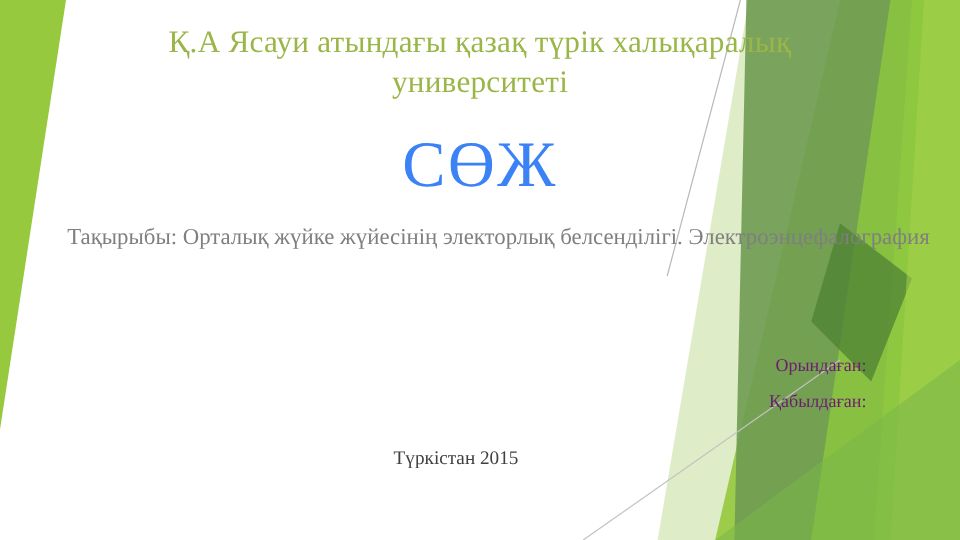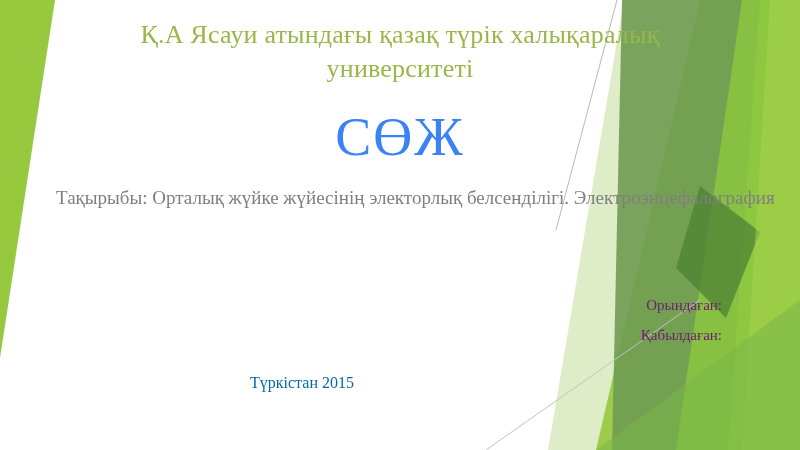--- a/index.html
+++ b/index.html
@@ -73,23 +73,23 @@
     line-height: 2.0;
   }
   .credits .credit-line {
     display: block;
   }
   .place-year {
     position: absolute;
     left: 250px;
     top: 374px;
     width: 260px;
-    text-align: left;
+    text-align: center;
     font-size: 16px;
-    color: #0369a1;
+    color: #404040;
   }
 </style>
 </head>
 <body>
 
 <div id="slide">
 
   <svg id="bg-art" viewBox="0 0 800 450" preserveAspectRatio="none">
 
     <polygon points="0,0 55,0 0,358" fill="#97c93f"></polygon>

